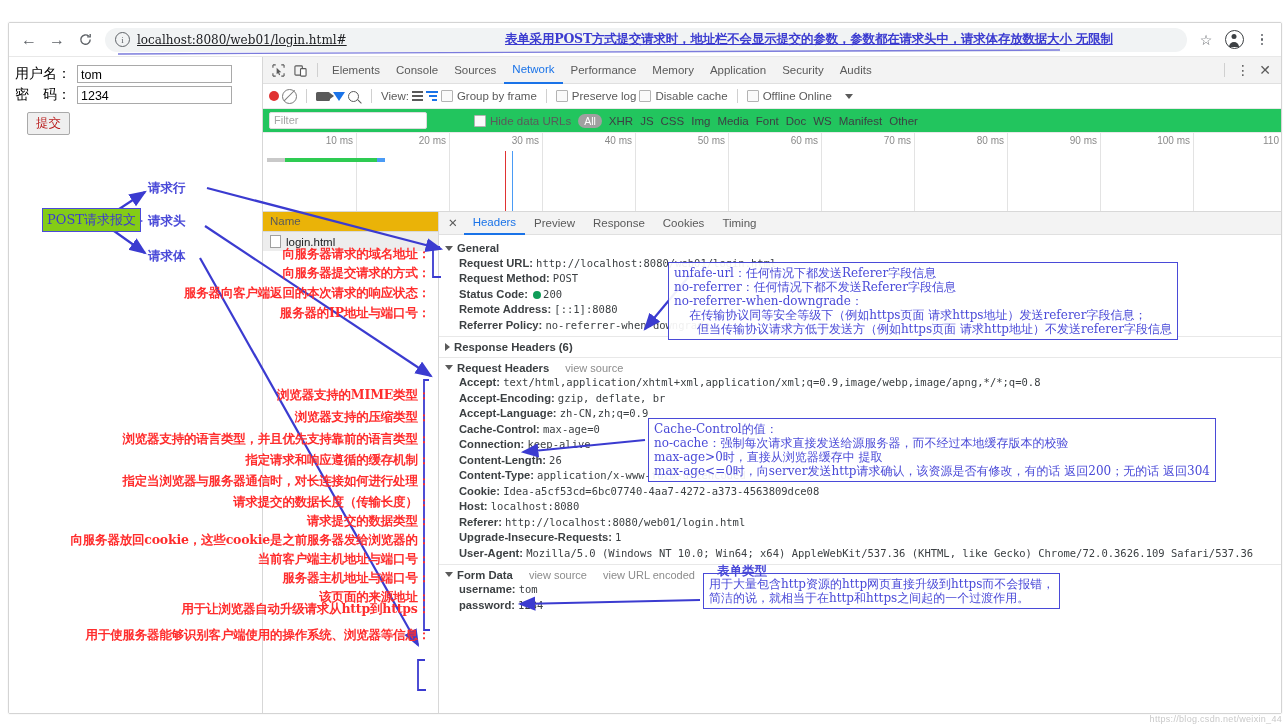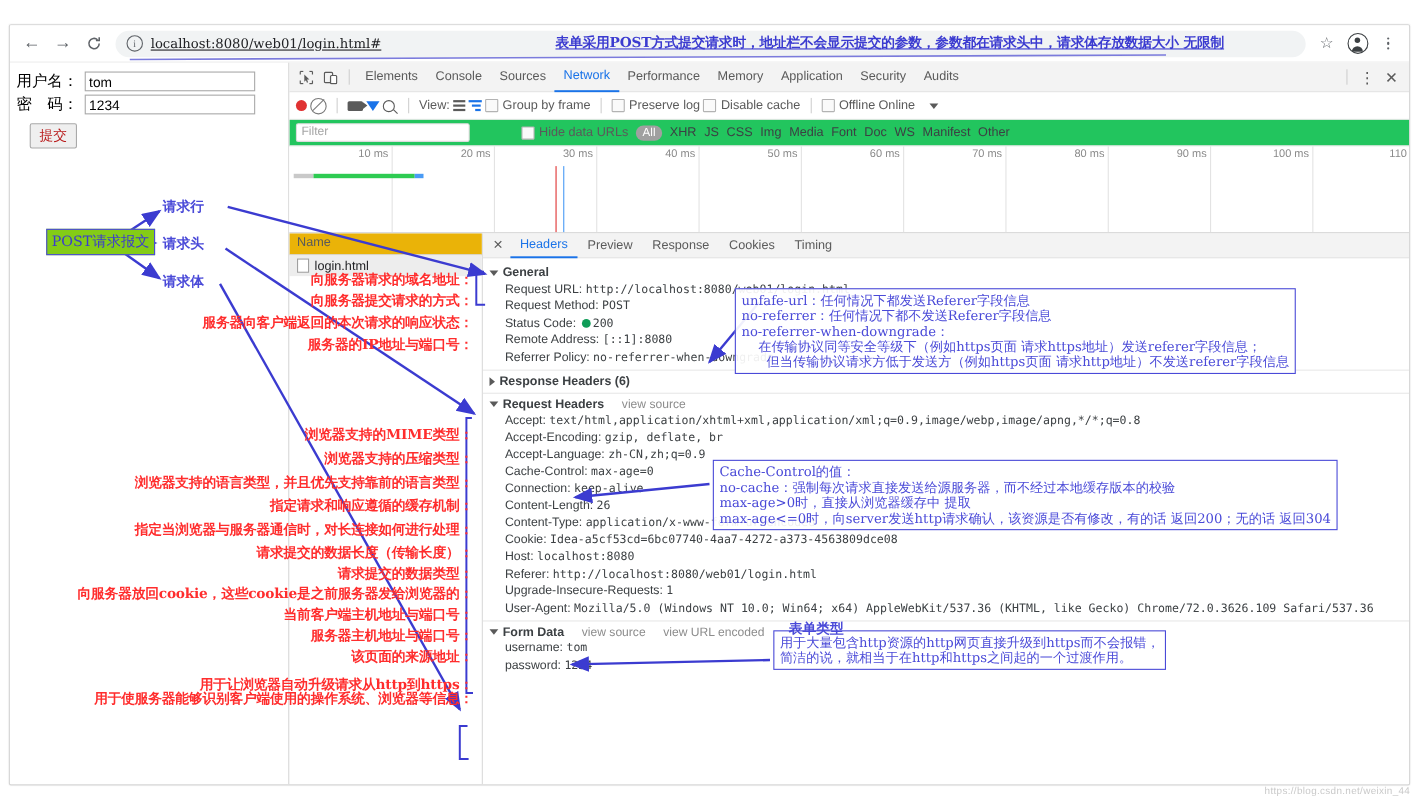--- a/index.html
+++ b/index.html
@@ -144,21 +144,21 @@
     background:#f3f3f3;padding-left:3px;font-size:11.5px;color:#5a5a5a;
   }
   .dtab2 .t{padding:0 9px;height:21px;line-height:21px;}
   .dtab2 .t.active{color:#1a73e8;border-bottom:2px solid #1a73e8;}
   .hdrbody{flex:1;overflow:hidden;padding:4px 0 0 6px;background:#fff;}
   .sect{font-size:11.3px;font-weight:bold;color:#3c4043;display:flex;align-items:center;gap:4px;margin:3px 0 2px 0;}
   .tri-dn{width:0;height:0;border-left:4px solid transparent;border-right:4px solid transparent;border-top:5px solid #5a5a5a;}
   .tri-rt{width:0;height:0;border-top:4px solid transparent;border-bottom:4px solid transparent;border-left:5px solid #5a5a5a;}
   .vsrc{font-weight:normal;color:#8c8c8c;margin-left:12px;font-size:11px;}
   .hline{padding-left:14px;margin:2.5px 0;font-size:11.2px;line-height:13px;white-space:nowrap;}
-  .hk{font-weight:normal;color:#3c4043;}
+  .hk{font-weight:bold;color:#3c4043;}
   .hv{font-family:"DejaVu Sans Mono","Liberation Mono",monospace;font-size:10.5px;color:#3c4043;}
   .statusdot{display:inline-block;width:8px;height:8px;border-radius:50%;background:#0f9d58;vertical-align:-1px;margin:0 2px;}
   .divline{height:1px;background:#e8e8e8;margin:4px 0 4px -6px;}
 
   
   .ann{position:absolute;left:0;top:0;width:1288px;height:726px;pointer-events:none;}
   .redtxt{
     position:absolute;color:#ff2d2d;font-weight:bold;
     font-family:"DejaVu Serif","Liberation Serif",serif;font-size:12.5px;
     white-space:nowrap;text-align:right;letter-spacing:-.2px;
@@ -475,21 +475,21 @@
   <div class="redtxt" style="right:858px;top:409px;">浏览器支持的压缩类型：</div>
   <div class="redtxt" style="right:858px;top:431px;">浏览器支持的语言类型，并且优先支持靠前的语言类型：</div>
   <div class="redtxt" style="right:858px;top:452px;">指定请求和响应遵循的缓存机制：</div>
   <div class="redtxt" style="right:858px;top:473px;">指定当浏览器与服务器通信时，对长连接如何进行处理：</div>
   <div class="redtxt" style="right:858px;top:494px;">请求提交的数据长度（传输长度）：</div>
   <div class="redtxt" style="right:858px;top:513px;">请求提交的数据类型：</div>
   <div class="redtxt" style="right:858px;top:532px;">向服务器放回cookie，这些cookie是之前服务器发给浏览器的：</div>
   <div class="redtxt" style="right:858px;top:551px;">当前客户端主机地址与端口号：</div>
   <div class="redtxt" style="right:858px;top:570px;">服务器主机地址与端口号：</div>
   <div class="redtxt" style="right:858px;top:589px;">该页面的来源地址：</div>
-  <div class="redtxt" style="right:858px;top:614px;">用于让浏览器自动升级请求从http到https：</div>
+  <div class="redtxt" style="right:858px;top:601px;">用于让浏览器自动升级请求从http到https：</div>
   <div class="redtxt" style="right:858px;top:627px;">用于使服务器能够识别客户端使用的操作系统、浏览器等信息：</div>
 
   <div class="bluebox" style="left:668px;top:262px;">unfafe-url：任何情况下都发送Referer字段信息
 no-referrer：任何情况下都不发送Referer字段信息
 no-referrer-when-downgrade：
     在传输协议同等安全等级下（例如https页面 请求https地址）发送referer字段信息；
       但当传输协议请求方低于发送方（例如https页面 请求http地址）不发送referer字段信息</div>
   <div class="bluebox" style="left:648px;top:418px;">Cache-Control的值：
 no-cache：强制每次请求直接发送给源服务器，而不经过本地缓存版本的校验
 max-age&gt;0时，直接从浏览器缓存中 提取

